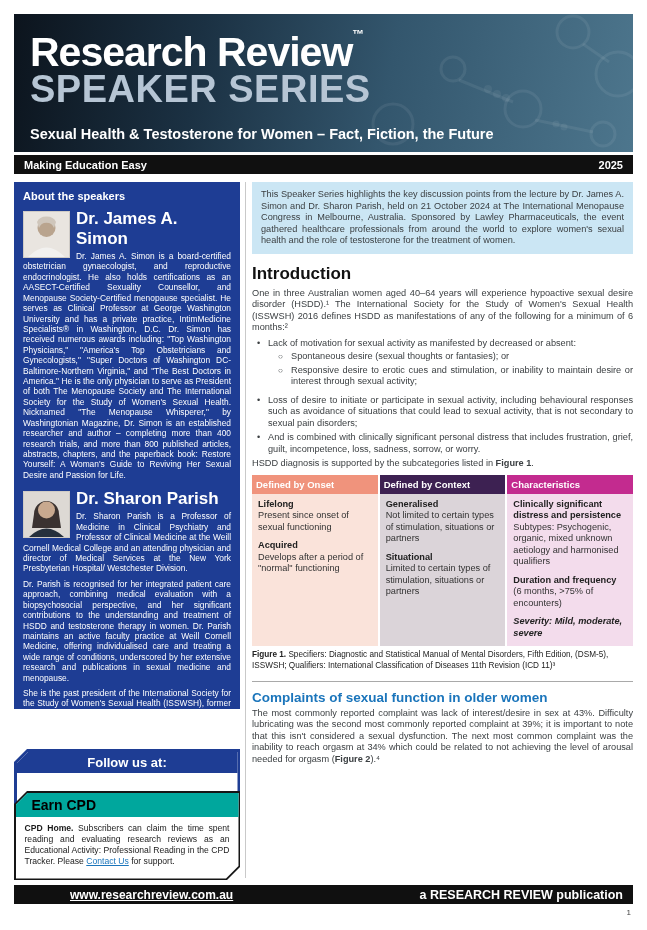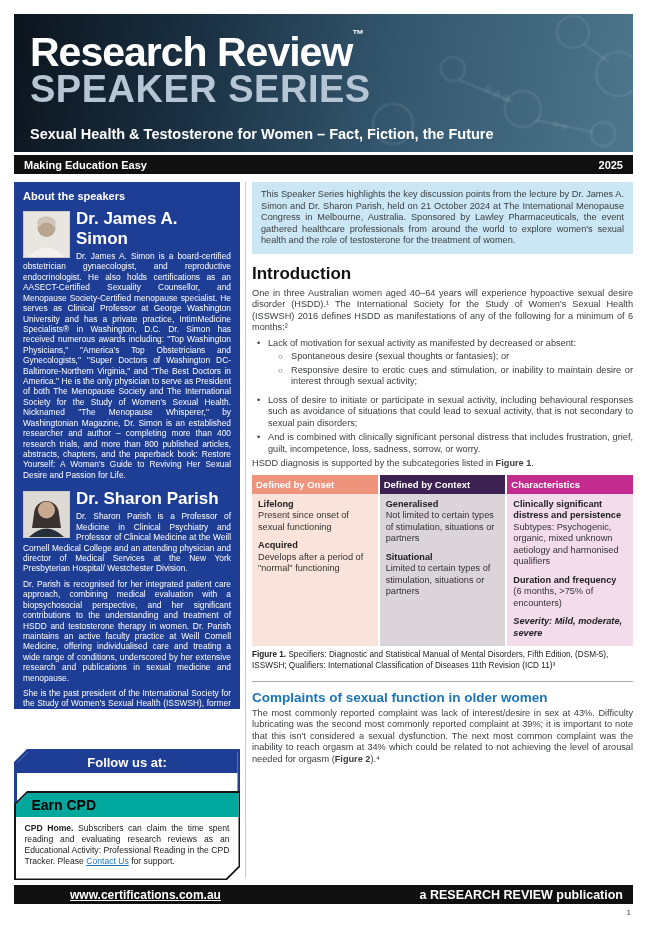--- a/index.html
+++ b/index.html
@@ -327,18 +327,18 @@
             <span class="legend-swatch" style="background: rgb(88, 89, 91);"></span>
             <span>Trouble Lubricating</span>
           </div>
         </div>
 
     </div>
 
   </div>
 
   <div class="blackbar bar-bottom">
-    <span class="url">www.certifications.com.au</span>
+    <span class="url">www.researchreview.com.au</span>
     <span class="pub">a RESEARCH REVIEW publication</span>
   </div>
   <div class="pagenum">1</div>
 
 </div>
 
 </body></html>

